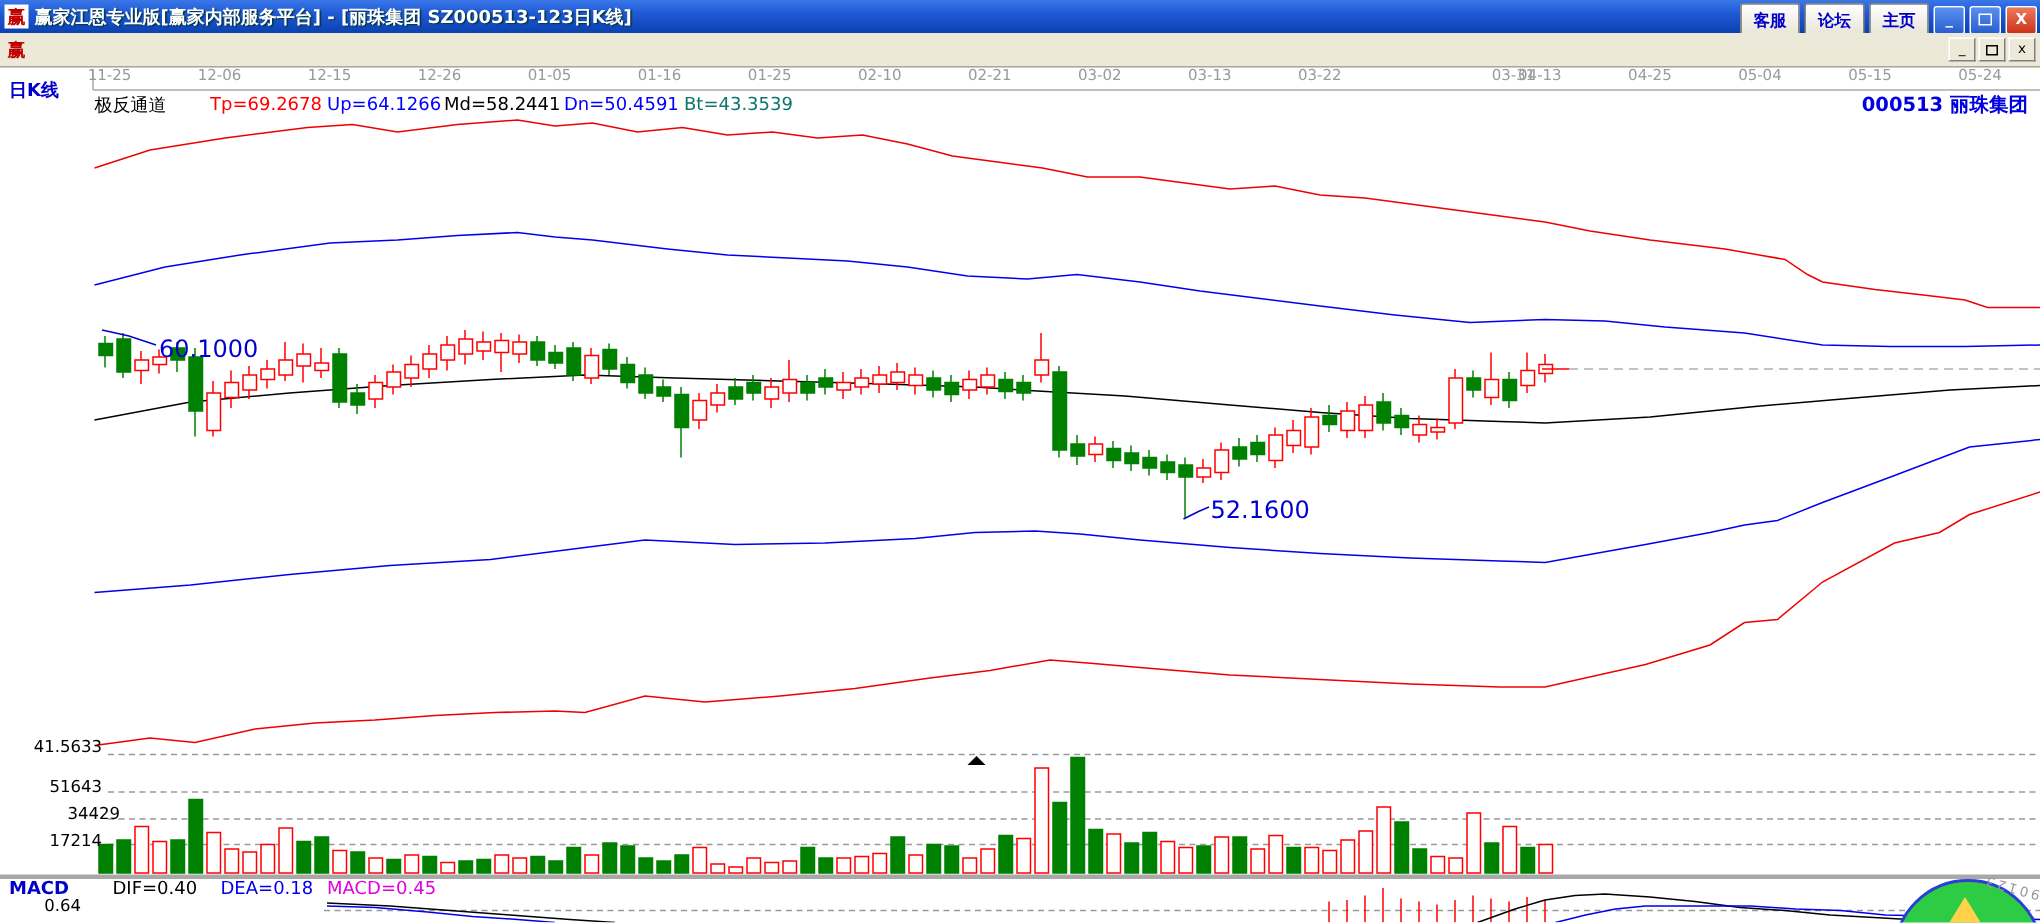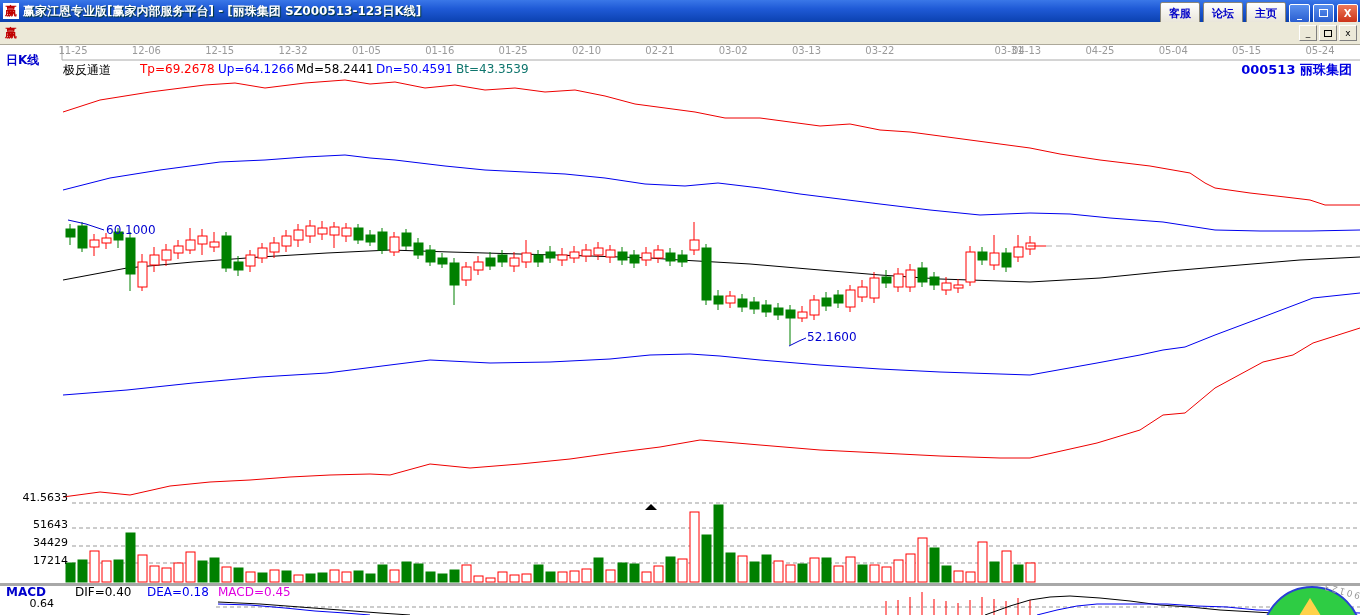--- a/index.html
+++ b/index.html
@@ -38,21 +38,21 @@
   .mini-restore{width:6px;height:5px;border:1px solid #000;display:inline-block;}
 
   
   .date-label{position:absolute;top:0;transform:translateX(-50%);
     font-size:10px;color:#9a9a9a;white-space:nowrap;}
   .param{position:absolute;top:0;font-size:12px;white-space:nowrap;}
   #stock-label{right:8px;top:61px;font-size:13px;font-weight:bold;color:#0000e0;}
   #period-label{left:6px;top:52px;font-size:12px;font-weight:bold;color:#0000cc;}
 
   .scale-label{position:absolute;width:52px;text-align:right;font-size:11px;color:#000;}
-  .anno{position:absolute;font-size:12px;color:#0000d0;white-space:nowrap;}
+  .anno{position:absolute;font-size:16px;color:#0000d0;white-space:nowrap;}
   .macd-label{position:absolute;top:585px;font-size:12px;white-space:nowrap;}
 
   #chart-svg{left:0;top:0;}
 
   
   #site-logo{left:1262px;top:586px;width:96px;height:96px;border-radius:50%;
     background:#2ecc44;border:2px solid #2a3fd6;overflow:hidden;}
   #logo-triangle{position:absolute;left:30px;top:10px;width:0;height:0;
     border-left:16px solid transparent;border-right:16px solid transparent;
     border-bottom:26px solid #ffd24a;}
@@ -369,21 +369,21 @@
         <span class="mini-restore"></span>
       </span>
       <span class="mini-winbtn">x</span>
     </div>
 
   <div class="abs" id="period-label">日K线</div>
   <div class="abs" id="date-axis" style="left:0;top:45px;width:1360px;height:13px">
       <span class="date-label" style="left: 73px;">11-25</span>
       <span class="date-label" style="left: 146.353px;">12-06</span>
       <span class="date-label" style="left: 219.706px; text-align: center;">12-15</span>
-      <span class="date-label" style="left: 293.059px;">12-32</span>
+      <span class="date-label" style="left: 293.059px;">12-26</span>
       <span class="date-label" style="left: 366.412px;">01-05</span>
       <span class="date-label" style="left: 439.765px;">01-16</span>
       <span class="date-label" style="left: 513.118px;">01-25</span>
       <span class="date-label" style="left: 586.471px;">02-10</span>
       <span class="date-label" style="left: 659.824px;">02-21</span>
       <span class="date-label" style="left: 733.176px;">03-02</span>
       <span class="date-label" style="left: 806.529px;">03-13</span>
       <span class="date-label" style="left: 879.882px;">03-22</span>
       <span class="date-label" style="left: 990px; padding-left: 38px;">03-31</span>
       <span class="date-label" style="left: 1026.59px;">04-13</span>
@@ -400,21 +400,21 @@
       <span class="param" style="left: 376px; color: rgb(0, 0, 255);">Dn=50.4591</span>
       <span class="param" style="left: 456px; color: #0f766e;">Bt=43.3539</span>
     </div>
   <div class="abs" id="stock-label">000513 丽珠集团</div>
 
   <div class="anno" style="left:106px;top:223px">60.1000</div>
   <div class="anno" style="left:807px;top:330px">52.1600</div>
 
   <div class="scale-label" style="left:16px;top:491px">41.5633</div>
   <div class="scale-label" style="left:16px;top:518px">51643</div>
-  <div class="scale-label" style="left:16px;top:536px">34429</div>
+  <div class="scale-label" style="left:28px;top:536px">34429</div>
   <div class="scale-label" style="left:16px;top:554px">17214</div>
 
   <div class="macd-label" style="left:6px;color:#0000cc;font-weight:bold">MACD</div>
   <div class="macd-label" style="left:75px;color:#000">DIF=0.40</div>
   <div class="macd-label" style="left:147px;color:#0000ee">DEA=0.18</div>
   <div class="macd-label" style="left:218px;color:#e000e0">MACD=0.45</div>
   <div class="scale-label" style="left:14px;top:597px;width:40px">0.64</div>
 
   <div id="site-logo" class="abs">
     <div id="logo-triangle"></div>

